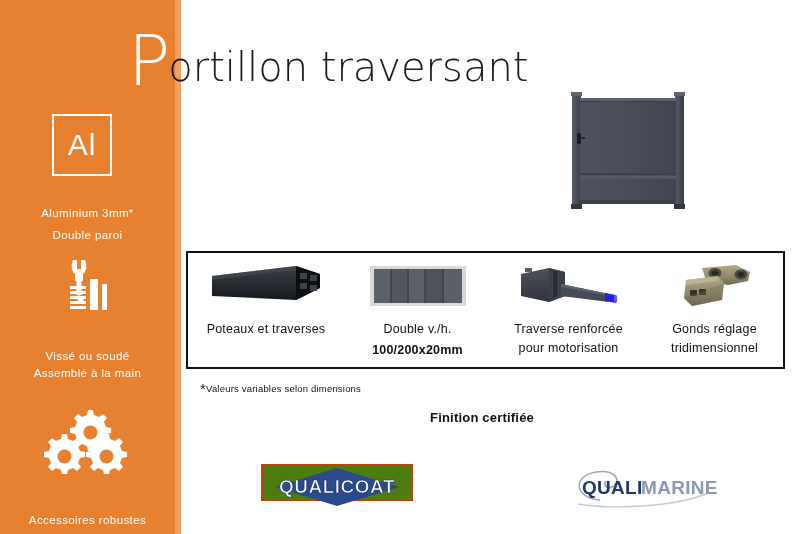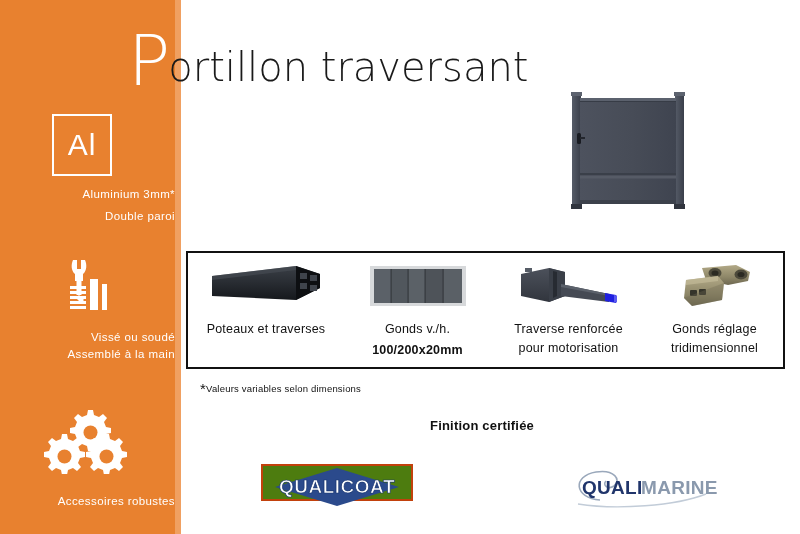--- a/index.html
+++ b/index.html
@@ -14,21 +14,21 @@
 
   
   #sidebar{
     position:absolute;left:0;top:0;width:175px;height:534px;
     background:#E8812F;
   }
   #sidebar-edge{
     position:absolute;left:175px;top:0;width:6px;height:534px;
     background:#F0A061;
   }
-  .side-block{position:absolute;left:0;width:175px;text-align:right;color:#fff;}
+  .side-block{position:absolute;left:0;width:175px;text-align:center;color:#fff;margin-top:19px;}
   .side-label{
     font-size:11.5px;letter-spacing:.4px;color:#ffffff;line-height:17px;
     font-family:"Liberation Sans", sans-serif;
   }
 
   
   #al-box{
     position:absolute;left:52px;top:114px;width:60px;height:62px;
     border:2px solid #ffffff;box-sizing:border-box;
   }
@@ -80,21 +80,21 @@
 
   
   #footnote{
     position:absolute;left:200px;top:378px;font-size:9.5px;color:#111;
     font-family:"Liberation Sans", sans-serif;letter-spacing:.2px;
   }
   #footnote .star{font-size:15px;position:relative;top:2px;}
 
   #finition{
     position:absolute;left:430px;top:410px;font-size:13px;font-weight:bold;color:#111;
-    font-family:"Liberation Sans", sans-serif;letter-spacing:.2px;margin-top:8px;
+    font-family:"Liberation Sans", sans-serif;letter-spacing:.2px;
   }
 
   
   #qualicoat{
     position:absolute;left:261px;top:464px;width:152px;height:37px;
     border:2px solid #c2410c;box-sizing:border-box;background:#4d7c0f;
   }
   #qualimarine{
     position:absolute;left:556px;top:464px;width:165px;height:46px;
   }
@@ -239,21 +239,21 @@
           <rect x="22" y="7" width="17" height="34" fill="#51575d"></rect>
           <rect x="39" y="7" width="17" height="34" fill="#5b6167"></rect>
           <rect x="56" y="7" width="18" height="34" fill="#4e5359"></rect>
           <rect x="74" y="7" width="19" height="34" fill="#5a6066"></rect>
           <rect x="21.5" y="7" width="1.2" height="34" fill="#35393e"></rect>
           <rect x="38.5" y="7" width="1.2" height="34" fill="#35393e"></rect>
           <rect x="55.5" y="7" width="1.2" height="34" fill="#35393e"></rect>
           <rect x="73.5" y="7" width="1.2" height="34" fill="#35393e"></rect>
         </svg>
       </div>
-      <div class="feat-t1">Gonds v./h.</div>
+      <div class="feat-t1">Double v./h.</div>
       <div class="feat-t2">100/200x20mm</div>
     </div>
 
     <div class="feat" style="left:303px;width:155px;">
       <div class="feat-img">
         <svg width="112" height="48" viewBox="0 0 112 48" xmlns="http://www.w3.org/2000/svg">
           <defs>
             <linearGradient id="motgrad" x1="0" y1="0" x2="0" y2="1">
               <stop offset="0%" stop-color="#4c515b"></stop>
               <stop offset="100%" stop-color="#31353d"></stop>

